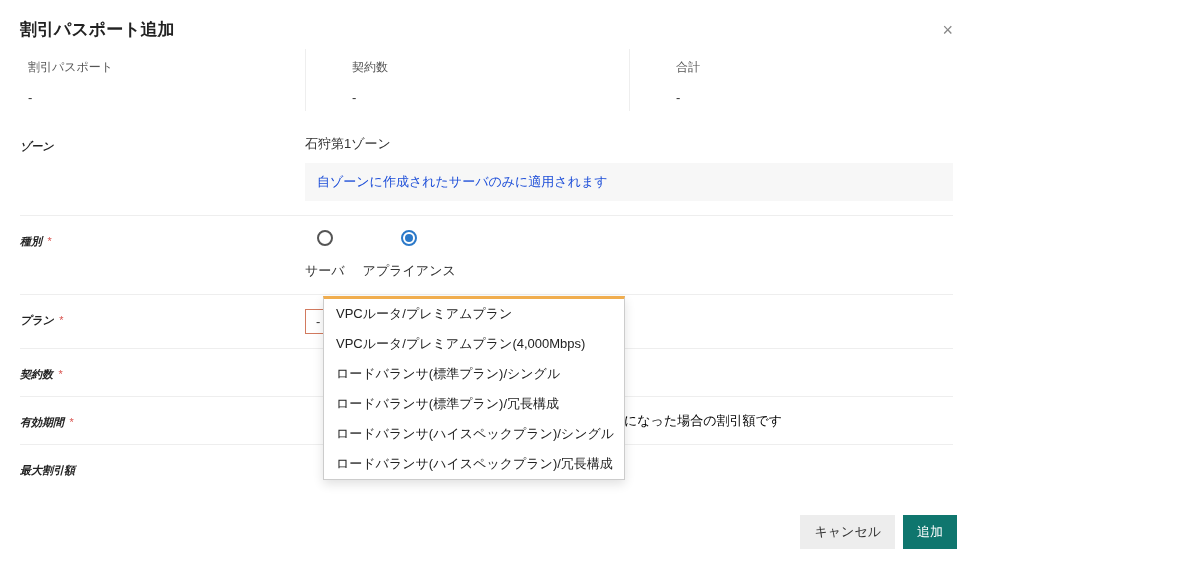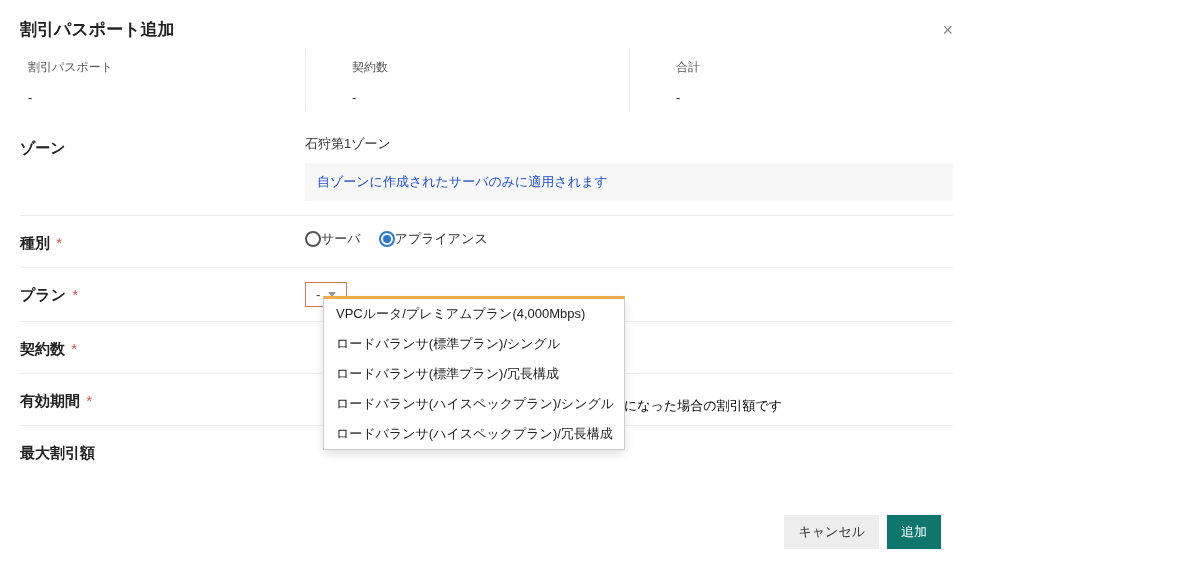--- a/index.html
+++ b/index.html
@@ -60,45 +60,47 @@
   .form-row {
     display: flex;
     align-items: flex-start;
     padding: 14px 0;
     border-bottom: 1px solid #eee;
   }
   .form-row.no-border { border-bottom: none; }
   .label-cell {
     width: 285px;
     flex-shrink: 0;
-    font-size: 15px;
+    font-size: 11px;
     font-weight: bold;
     color: #222;
     padding-top: 4px;
+    font-style: italic;
   }
   .req { color: #d9534f; font-weight: normal; margin-left: 2px; }
   .field-cell {
     flex: 1;
     font-size: 13px;
     color: #333;
   }
   .zone-note {
     margin-top: 10px;
     background: #f7f7f7;
     padding: 10px 12px;
     font-size: 13px;
     color: #1d4ed8;
   }
 
   .radio-group { display: flex; gap: 18px; align-items: center; }
   .radio {
     display: inline-flex;
     align-items: center;
-    gap: 0;
-    cursor: pointer;
+    gap: 16px;
+    cursor: pointer;
+    flex-direction: column;
   }
   .radio-circle {
     width: 16px;
     height: 16px;
     border: 2px solid #555;
     border-radius: 50%;
     display: inline-flex;
     align-items: center;
     justify-content: center;
   }
@@ -159,21 +161,21 @@
     color: #000000;
     margin-left: 624px;
     margin-top: -80px;
     position: relative;
     z-index: 1;
   }
 
   .footer {
     position: absolute;
     bottom: 14px;
-    right: 32px;
+    right: 16px;
     display: flex;
     gap: 8px;
   }
   .btn {
     padding: 8px 14px;
     font-size: 13px;
     border: none;
     cursor: pointer;
   }
   .btn-cancel { background: #ededed; color: #333; }
@@ -269,20 +271,21 @@
     <div class="form-row no-border">
       <div class="label-cell">
         <span>最大割引額</span>
       </div>
       <div class="field-cell"></div>
     </div>
 
   </div>
 
   <div class="dropdown">
+    <div class="dropdown-item">VPCルータ/プレミアムプラン</div>
     <div class="dropdown-item">VPCルータ/プレミアムプラン(4,000Mbps)</div>
     <div class="dropdown-item">ロードバランサ(標準プラン)/シングル</div>
     <div class="dropdown-item">ロードバランサ(標準プラン)/冗長構成</div>
     <div class="dropdown-item">ロードバランサ(ハイスペックプラン)/シングル</div>
     <div class="dropdown-item">ロードバランサ(ハイスペックプラン)/冗長構成</div>
   </div>
 
   <div class="overflow-note">になった場合の割引額です</div>
 
   <div class="footer">

